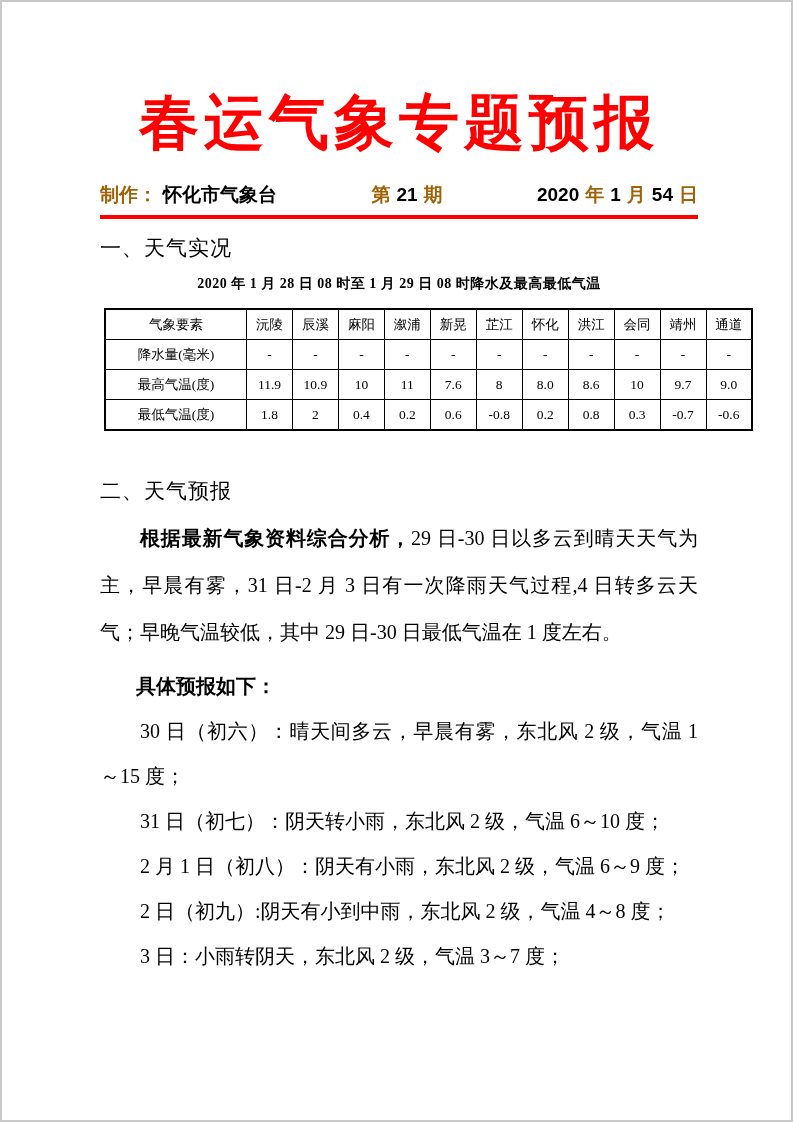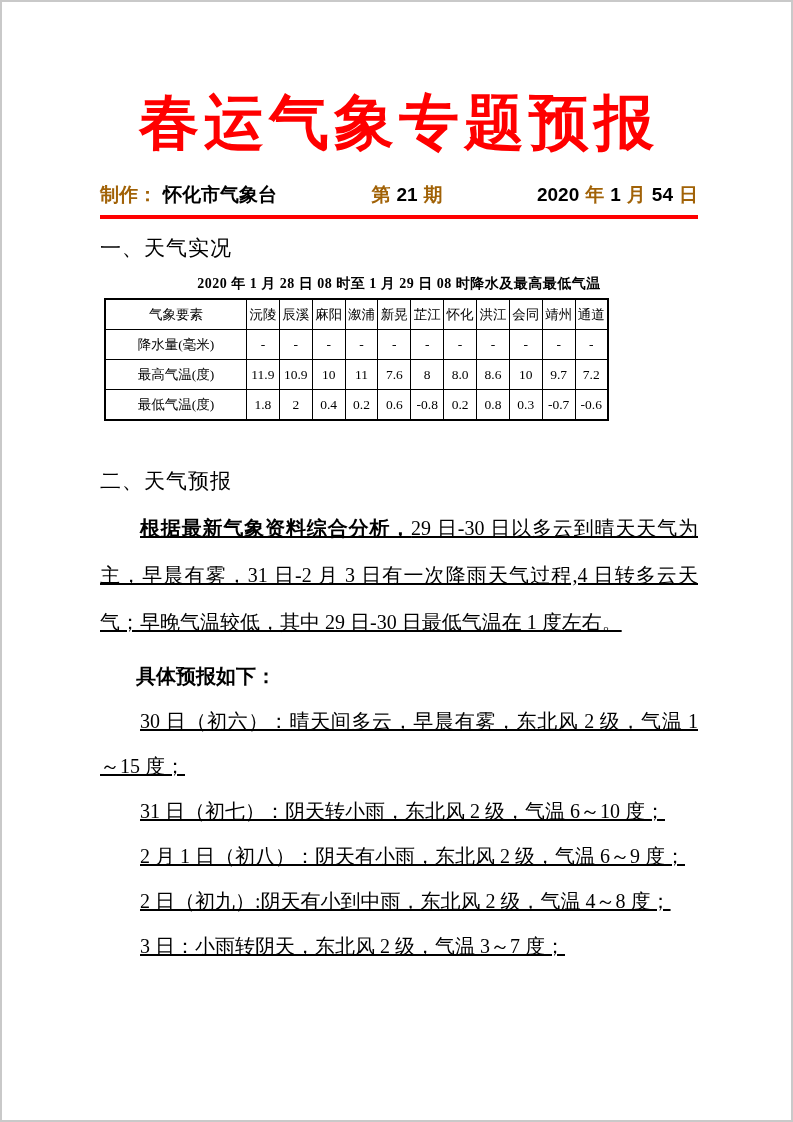--- a/index.html
+++ b/index.html
@@ -56,44 +56,43 @@
   
   .table-title {
     text-align: center;
     font-weight: bold;
     font-size: 14px;
     margin-top: 13px;
     letter-spacing: 0.5px;
   }
   table.weather {
     border-collapse: collapse;
-    margin-top: 5px;
+    margin-top: 15px;
     margin-left: 4px;
-    width: 505px;
+    width: 649px;
     table-layout: fixed;
     border: 2px solid #000;
   }
   table.weather th, table.weather td {
     border: 1px solid #000;
     text-align: center;
     vertical-align: middle;
     height: 29px;
     font-size: 13.5px;
     font-weight: normal;
     padding: 0;
     overflow: hidden;
   }
   table.weather .label-col { width: 140px; }
   
   .body-par {
     font-size: 20px;
     line-height: 47px;
     text-align: justify;
     margin: 0;
-    text-decoration: underline;
   }
   .summary { margin-top: 10px; text-indent: 2em; }
   .summary .lead {
     font-weight: bold;
     font-family: "Liberation Sans", "DejaVu Sans", sans-serif;
   }
   .detail-heading {
     font-family: "Liberation Sans", "DejaVu Sans", sans-serif;
     font-weight: bold;
     font-size: 20px;
@@ -162,21 +161,21 @@
           <td>11.9</td>
           <td>10.9</td>
           <td>10</td>
           <td>11</td>
           <td>7.6</td>
           <td>8</td>
           <td>8.0</td>
           <td>8.6</td>
           <td>10</td>
           <td>9.7</td>
-          <td>7.2</td>
+          <td>9.0</td>
         </tr>
         <tr>
           <td class="label-col">最低气温(度)</td>
           <td>1.8</td>
           <td>2</td>
           <td>0.4</td>
           <td>0.2</td>
           <td>0.6</td>
           <td>-0.8</td>
           <td>0.2</td>

